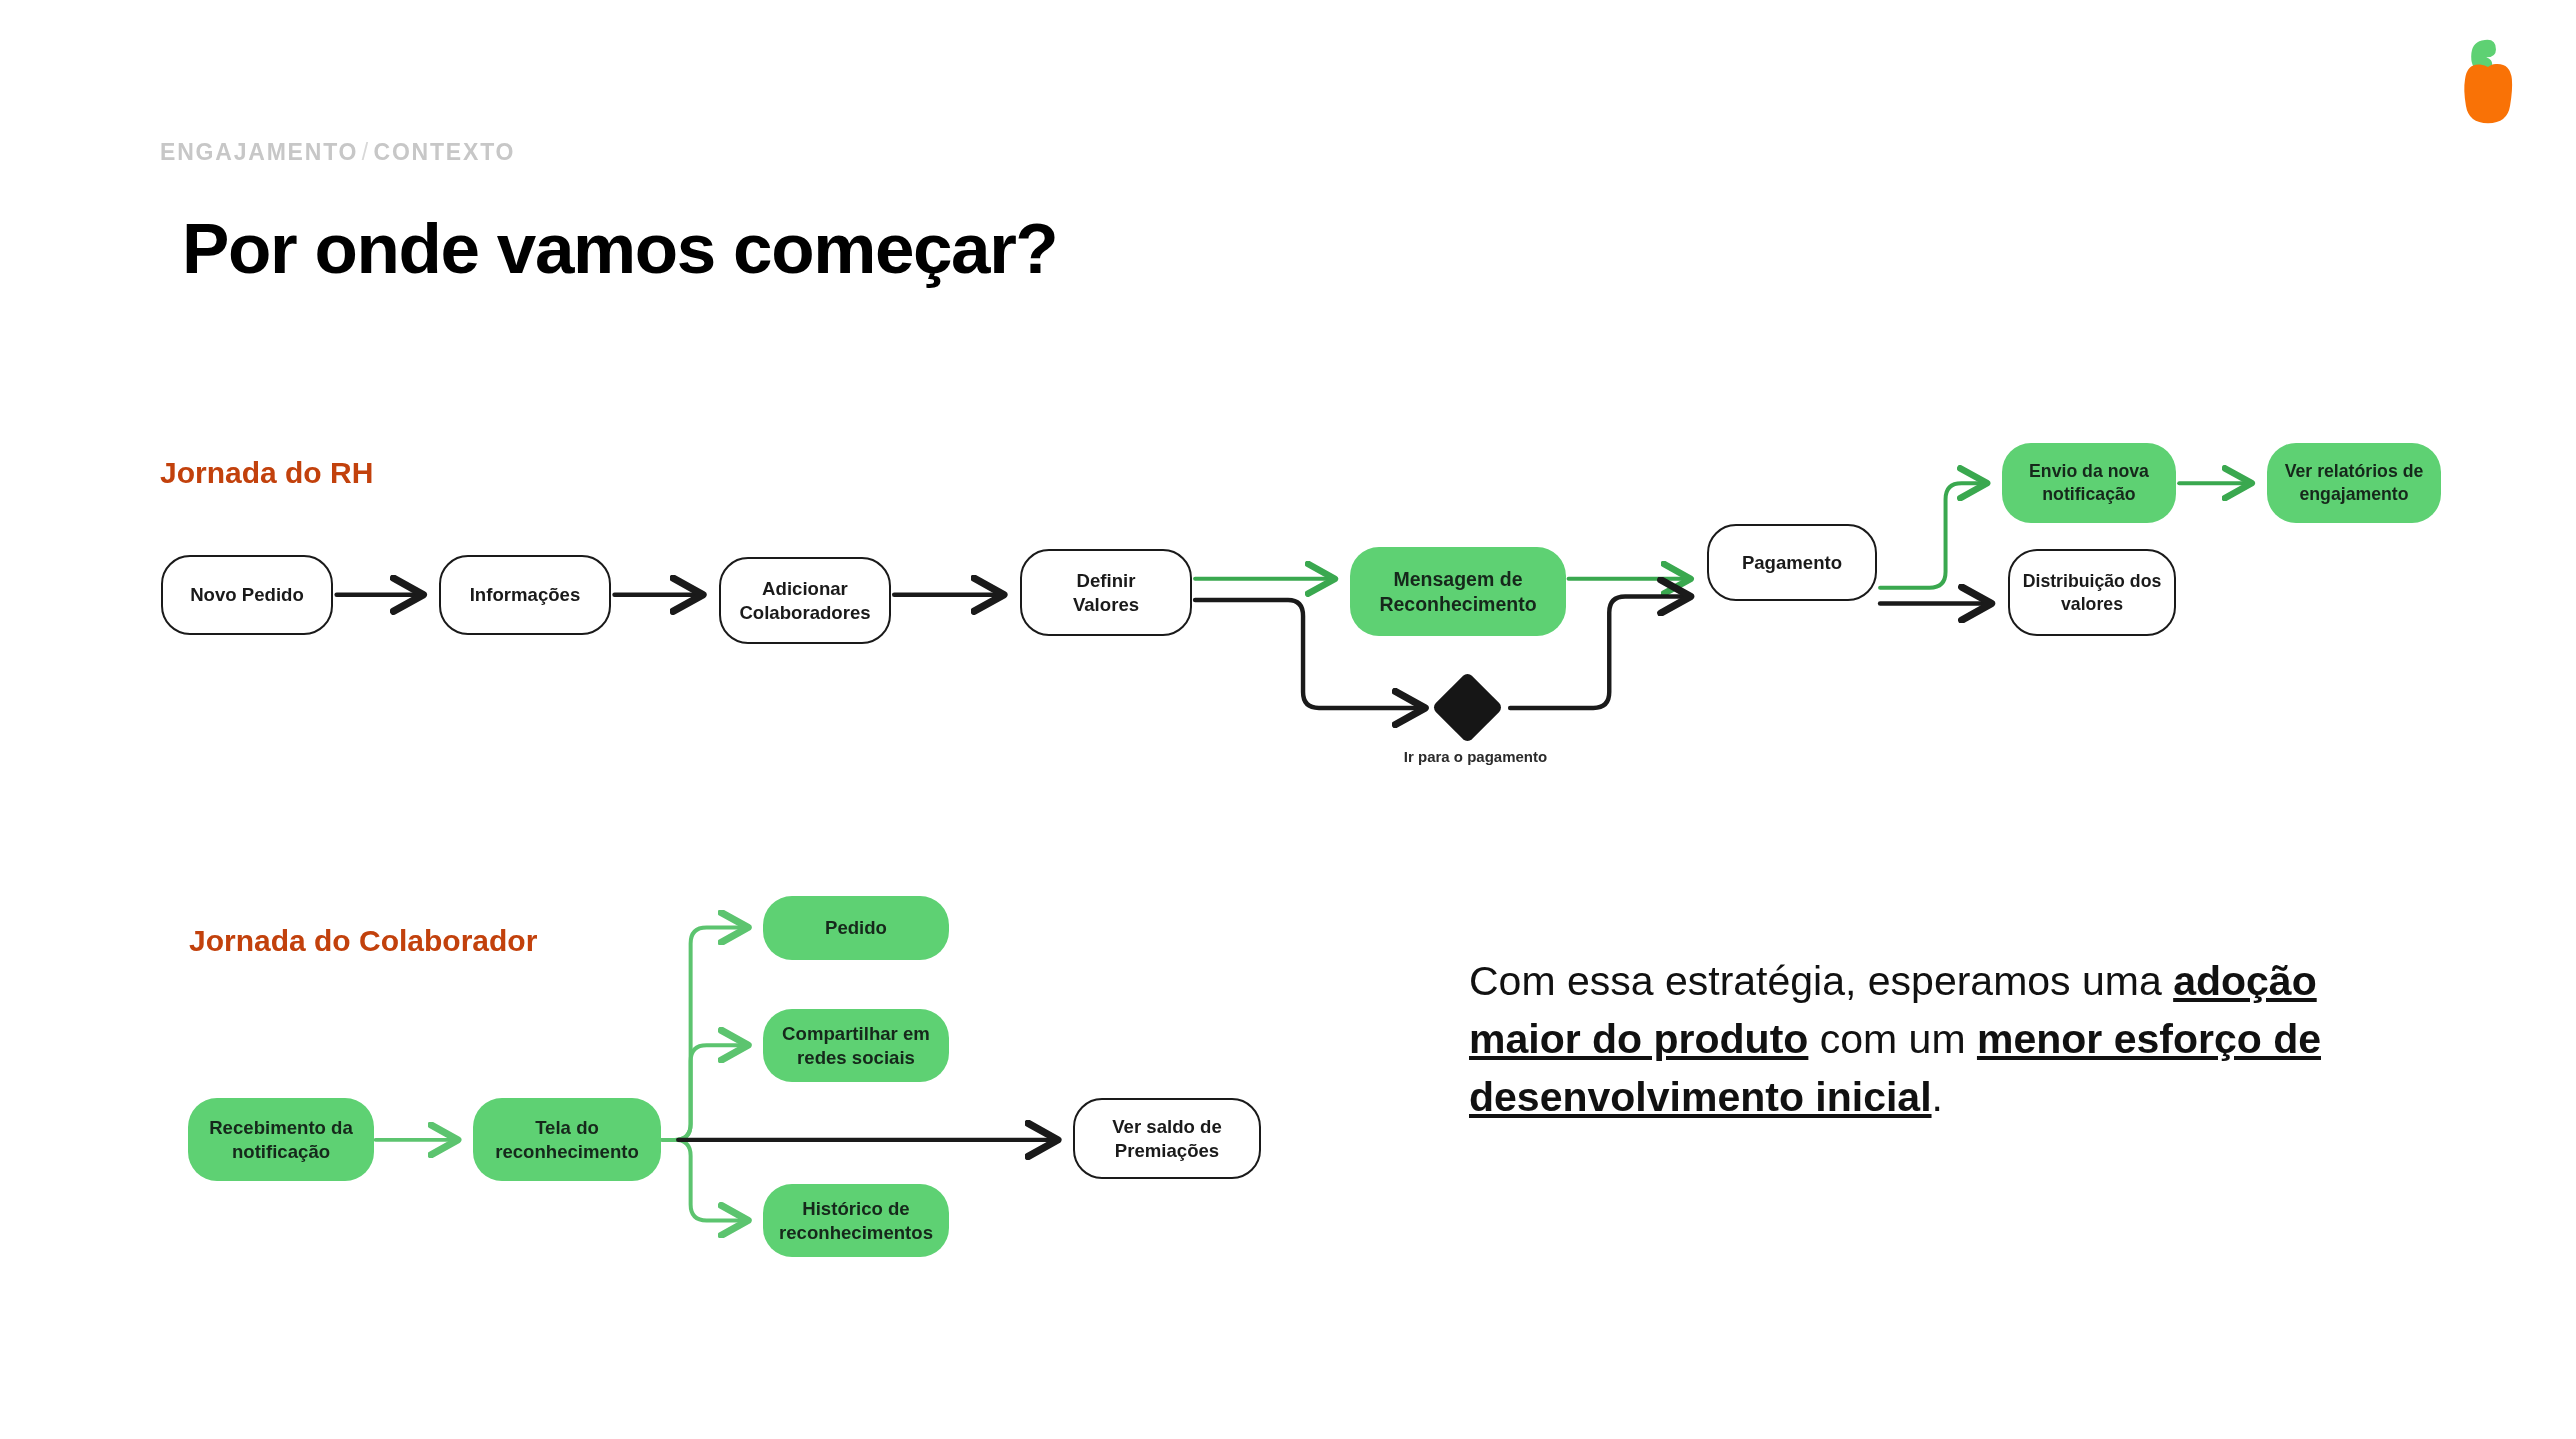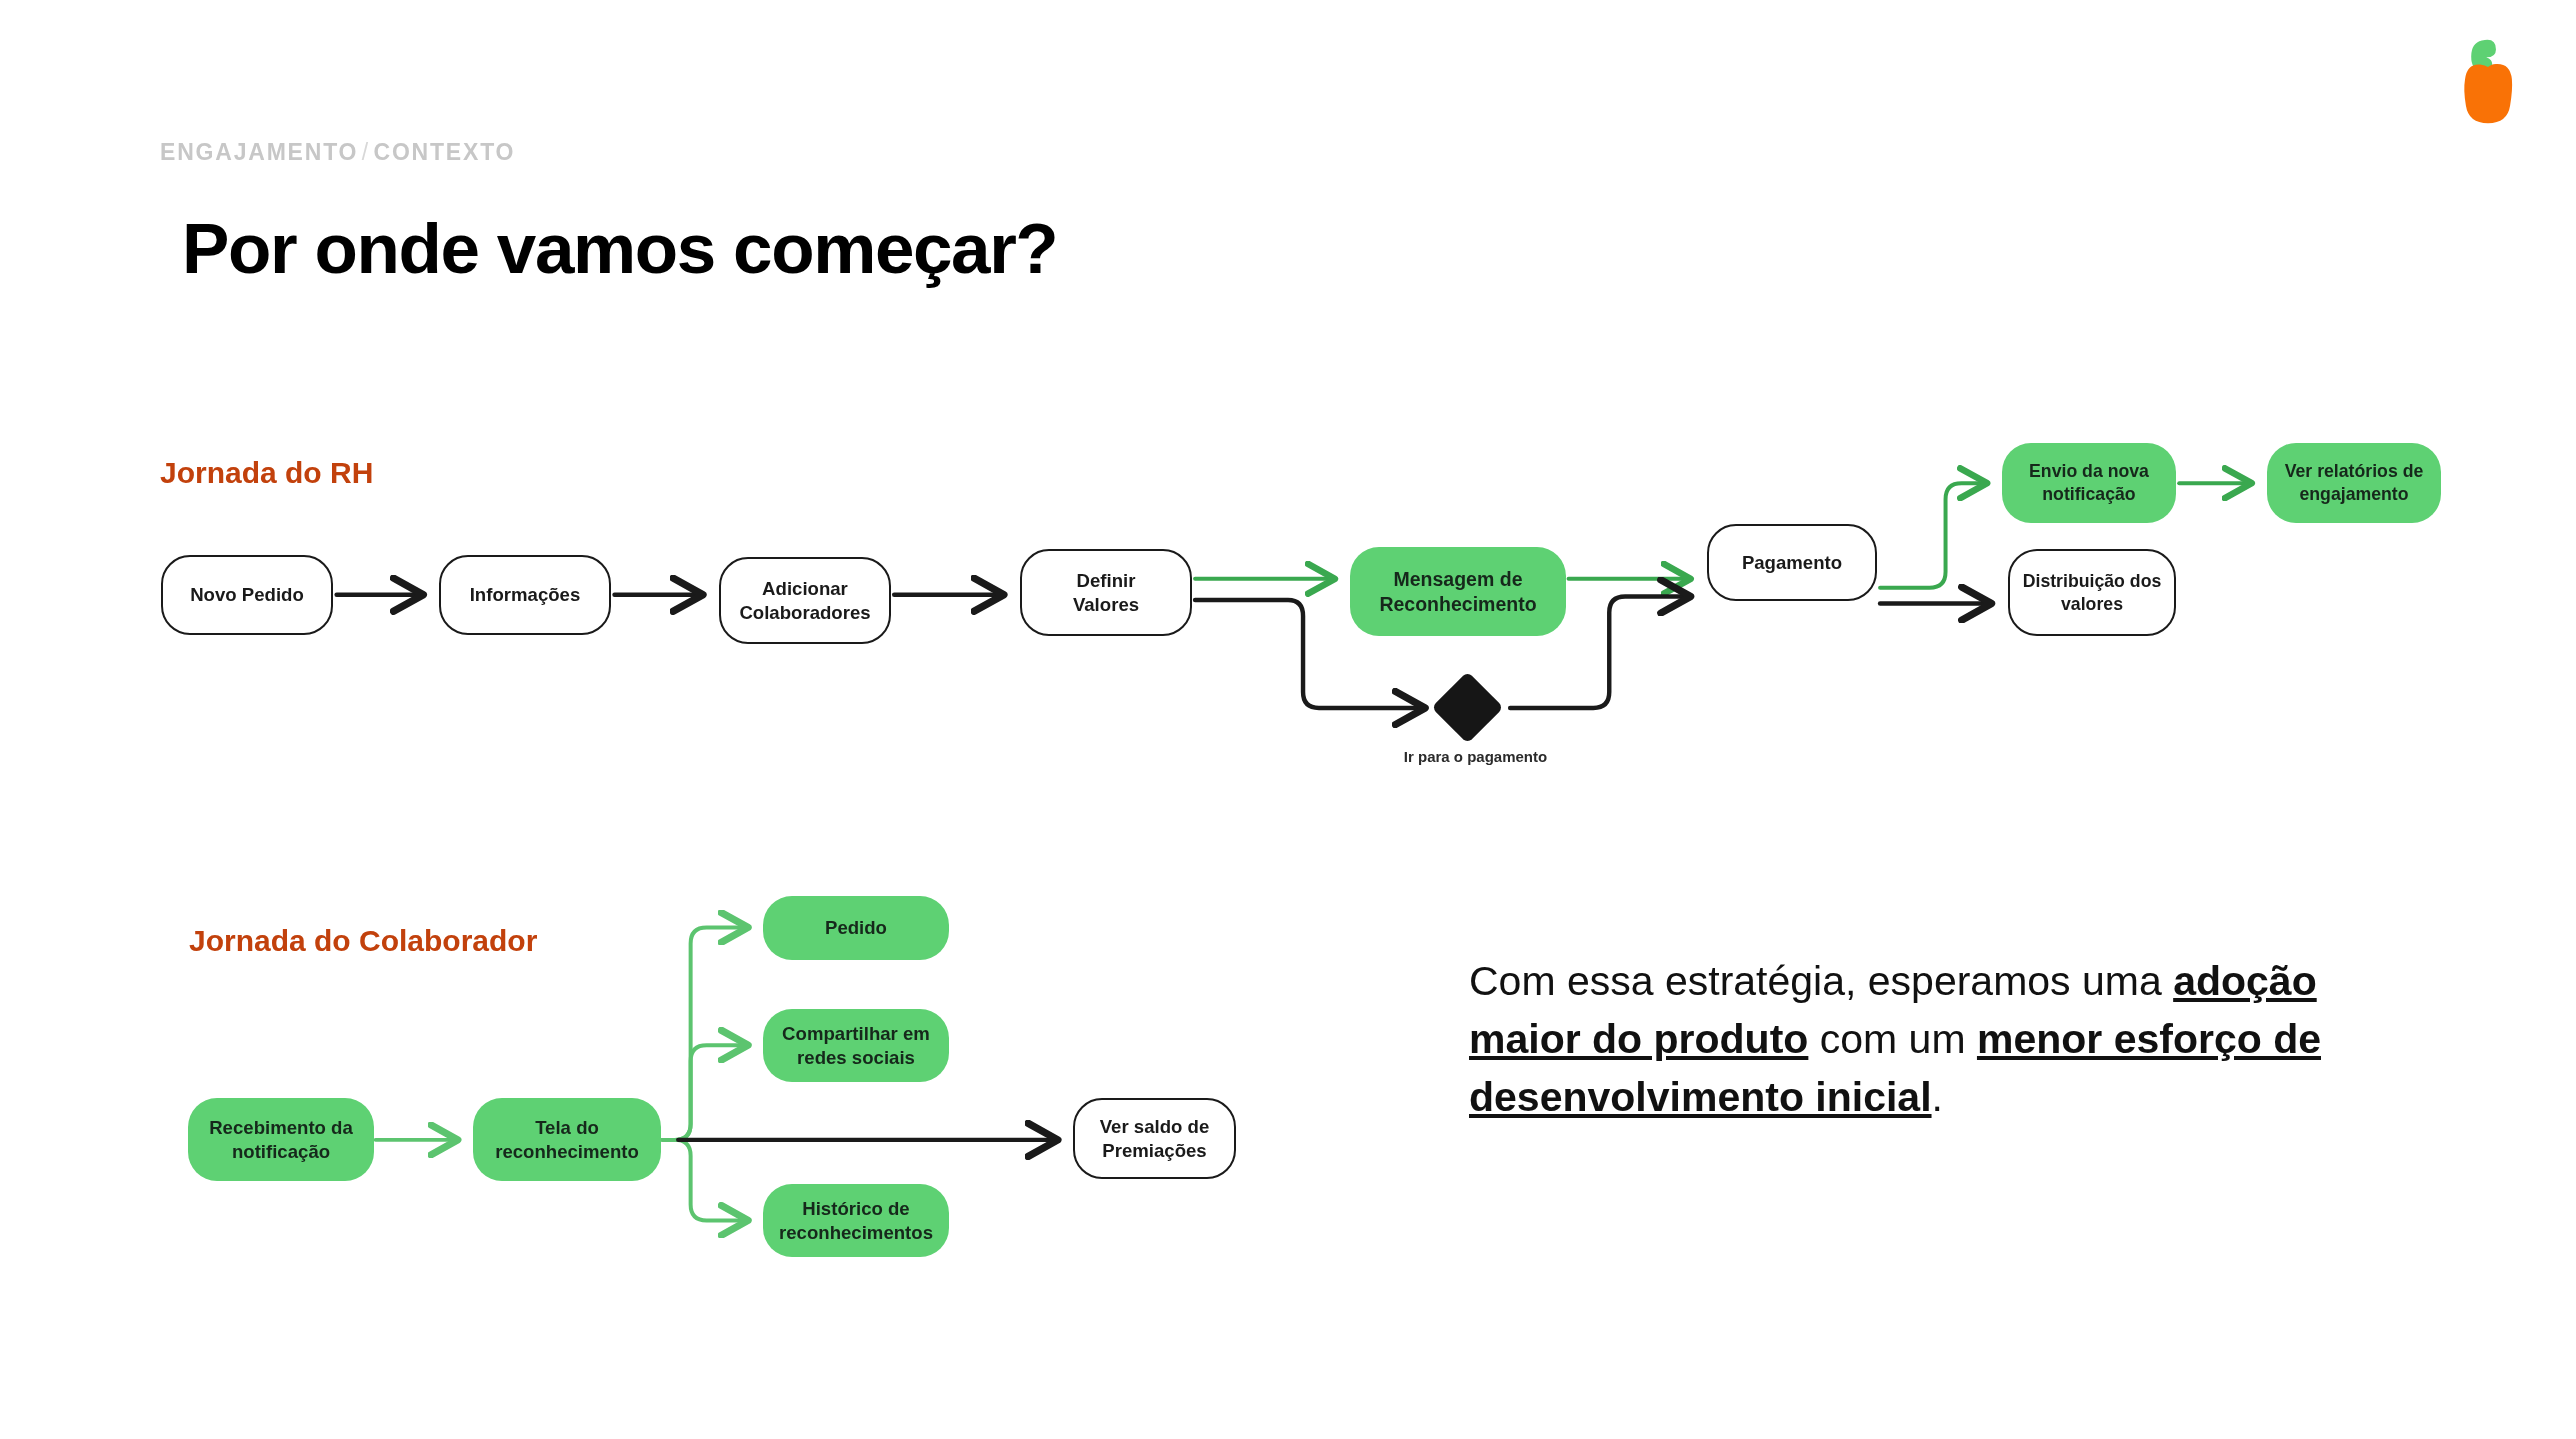--- a/index.html
+++ b/index.html
@@ -140,19 +140,19 @@
     <div class="node white" style="left: 2008px; top: 549px; width: 168px; height: 87px; font-size: 17.7px;">Distribuição dos<br>valores</div>
     <div class="node green" style="left: 2002px; top: 443px; width: 174px; height: 80px; font-size: 17.7px;">Envio da nova<br>notificação</div>
     <div class="node green" style="left: 2267px; top: 443px; width: 174px; height: 80px; font-size: 17.7px;">Ver relatórios de<br>engajamento</div>
   </div>
 <div id="nodes-colab">
     <div class="node green" style="left: 188px; top: 1098px; width: 186px; height: 83px; font-size: 18.6px;">Recebimento da<br>notificação</div>
     <div class="node green" style="left: 473px; top: 1098px; width: 188px; height: 83px; font-size: 18.6px;">Tela do<br>reconhecimento</div>
     <div class="node green" style="left: 763px; top: 896px; width: 186px; height: 64px; font-size: 18.6px;">Pedido</div>
     <div class="node green" style="left: 763px; top: 1009px; width: 186px; height: 73px; font-size: 18.6px;">Compartilhar em<br>redes sociais</div>
     <div class="node green" style="left: 763px; top: 1184px; width: 186px; height: 73px; font-size: 18.6px;">Histórico de<br>reconhecimentos</div>
-    <div class="node white" style="left: 1073px; top: 1098px; width: 163px; height: 81px; font-size: 18.6px;">Ver saldo de<br>Premiações</div>
+    <div class="node white" style="left: 1073px; top: 1098px; width: 188px; height: 81px; font-size: 18.6px;">Ver saldo de<br>Premiações</div>
   </div>
 
 <p id="body-copy">
   <span>Com essa estratégia, esperamos uma </span><b>adoção maior do produto</b><span> com um </span><b>menor esforço de desenvolvimento inicial</b><span>.</span>
 </p>
 
 
 </body></html>

